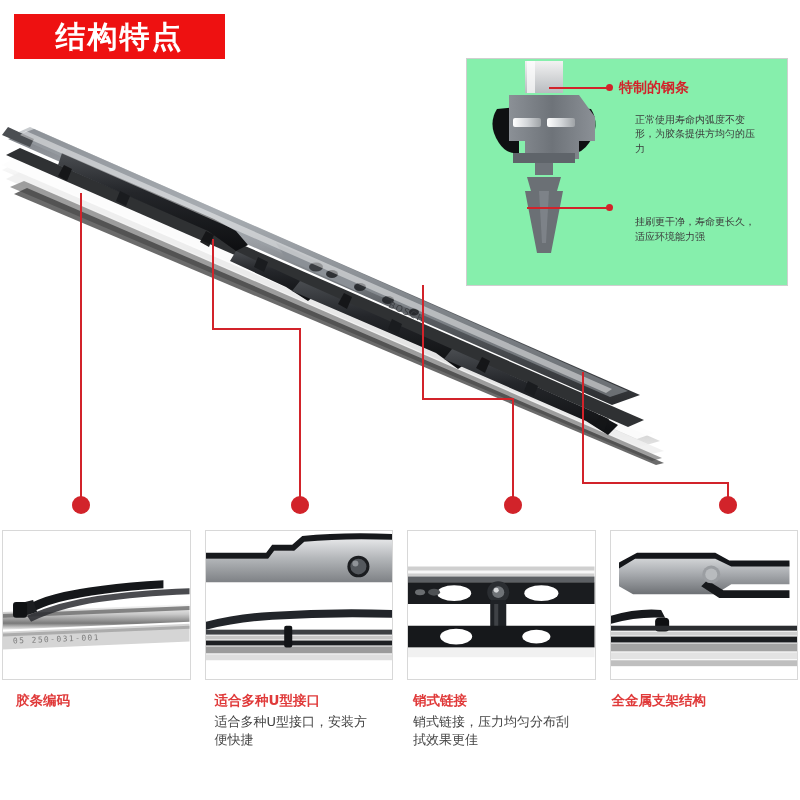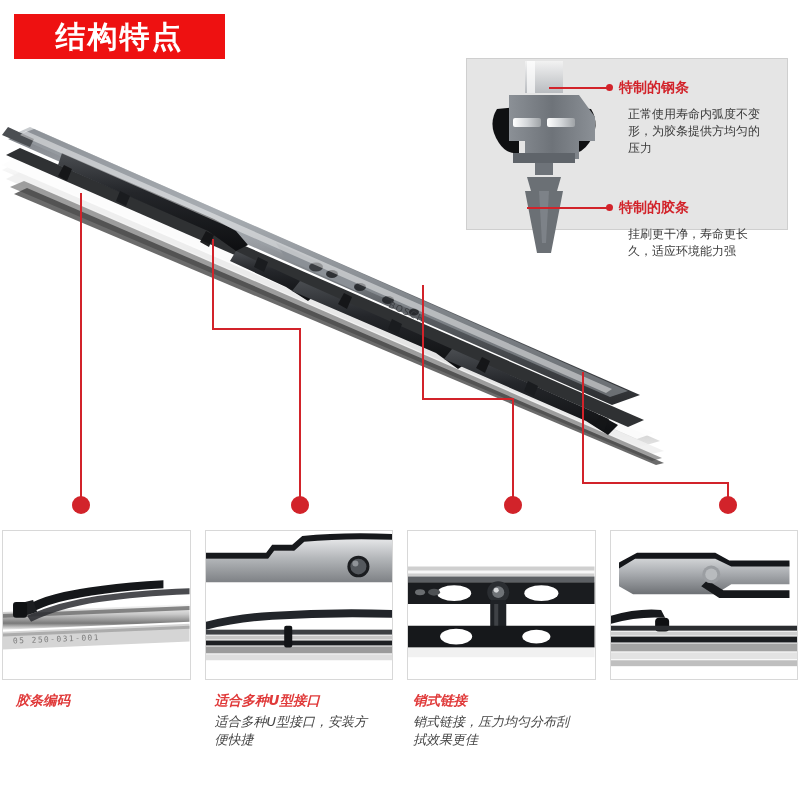--- a/index.html
+++ b/index.html
@@ -26,34 +26,34 @@
     white-space:nowrap;
   }
 
   
   .hero{position:absolute;left:0;top:95px;width:720px;height:370px;}
   .hero svg{display:block;width:100%;height:100%;}
 
   
   .xsec-box{
     position:absolute;left:466px;top:58px;
-    width:322px;height:172px;
-    border:1px solid #cfcfcf;background:#e5e5e5;
+    width:322px;height:228px;
+    border:1px solid #cfcfcf;background:#86efac;
     box-sizing:border-box;
   }
   .xsec-art{position:absolute;left:2px;top:2px;width:150px;height:202px;}
   .xsec-art svg{display:block;width:100%;height:100%;}
 
   .xsec-callout{position:absolute;}
   .xsec-callout .co-head{
     color:#d2232a;font-weight:bold;font-size:14px;
     line-height:1.25;margin:0 0 2px 0;white-space:nowrap;
   }
   .xsec-callout .co-body{
-    color:#3a3a3a;font-size:12px;line-height:1.45;margin:9px;
+    color:#3a3a3a;font-size:10px;line-height:1.45;margin:16px;
   }
   .co1{left:152px;top:60px;width:160px;}
   .co2{left:152px;top:196px;width:160px;}
 
   
   .xline{position:absolute;background:#d2232a;height:1.6px;}
   .xdot{
     position:absolute;width:7px;height:7px;border-radius:50%;
     background:#d2232a;
   }
@@ -75,21 +75,21 @@
   .thumb{
     position:relative;flex:1 1 0;height:150px;
     border:1px solid #d8d8d8;background:#ffffff;
     box-sizing:border-box;overflow:hidden;
   }
   .thumb svg{display:block;width:100%;height:100%;}
 
   
   .captions{
     position:absolute;left:0;top:692px;width:784px;height:100px;
-    display:flex;gap:14px;padding:0 2px;box-sizing:border-box;font-style:italic;
+    display:flex;gap:14px;padding:0 2px;box-sizing:border-box;
   }
   .caption{flex:1 1 0;padding:0 6px 0 14px;box-sizing:border-box;}
   .caption .c-head{
     color:#e03a3a;font-size:13.5px;font-weight:bold;
     line-height:1.3;margin:0 0 3px 0;white-space:nowrap;
   }
   .caption .c-body{
     color:#444444;font-size:13px;line-height:1.45;margin:0;
   }
 </style>
@@ -225,21 +225,20 @@
 
     <div class="xsec-callout co1" style="top:20px;">
       <p class="co-head">特制的钢条</p>
       <p class="co-body">正常使用寿命内弧度不变形，为胶条提供方均匀的压力</p>
     </div>
 
     <div class="xline" style="left:60px;top:148px;width:82px;"></div>
     <div class="xdot" style="left:139px;top:144.5px;"></div>
 
     <div class="xsec-callout co2" style="top:140px;">
-      <p class="co-head">特制的胶条</p>
       <p class="co-body">挂刷更干净，寿命更长久，适应环境能力强</p>
     </div>
   </div>
 
   <div class="lead v" style="left:80px;top:193px;height:312px;"></div>
   <div class="dot" style="left:72px;top:496px;"></div>
 
   <div class="lead v" style="left:212px;top:239px;height:90px;"></div>
   <div class="lead h" style="left:212px;top:328px;width:89px;"></div>
   <div class="lead v" style="left:299px;top:328px;height:177px;"></div>
@@ -379,16 +378,17 @@
       <p class="c-head">适合多种U型接口</p>
       <p class="c-body">适合多种U型接口，安装方便快捷</p>
     </div>
 
     <div class="caption">
       <p class="c-head">销式链接</p>
       <p class="c-body">销式链接，压力均匀分布刮拭效果更佳</p>
     </div>
 
     <div class="caption">
+      <p class="c-head">全金属支架结构</p>
     </div>
   </div>
 
 </div>
 
 </body></html>

